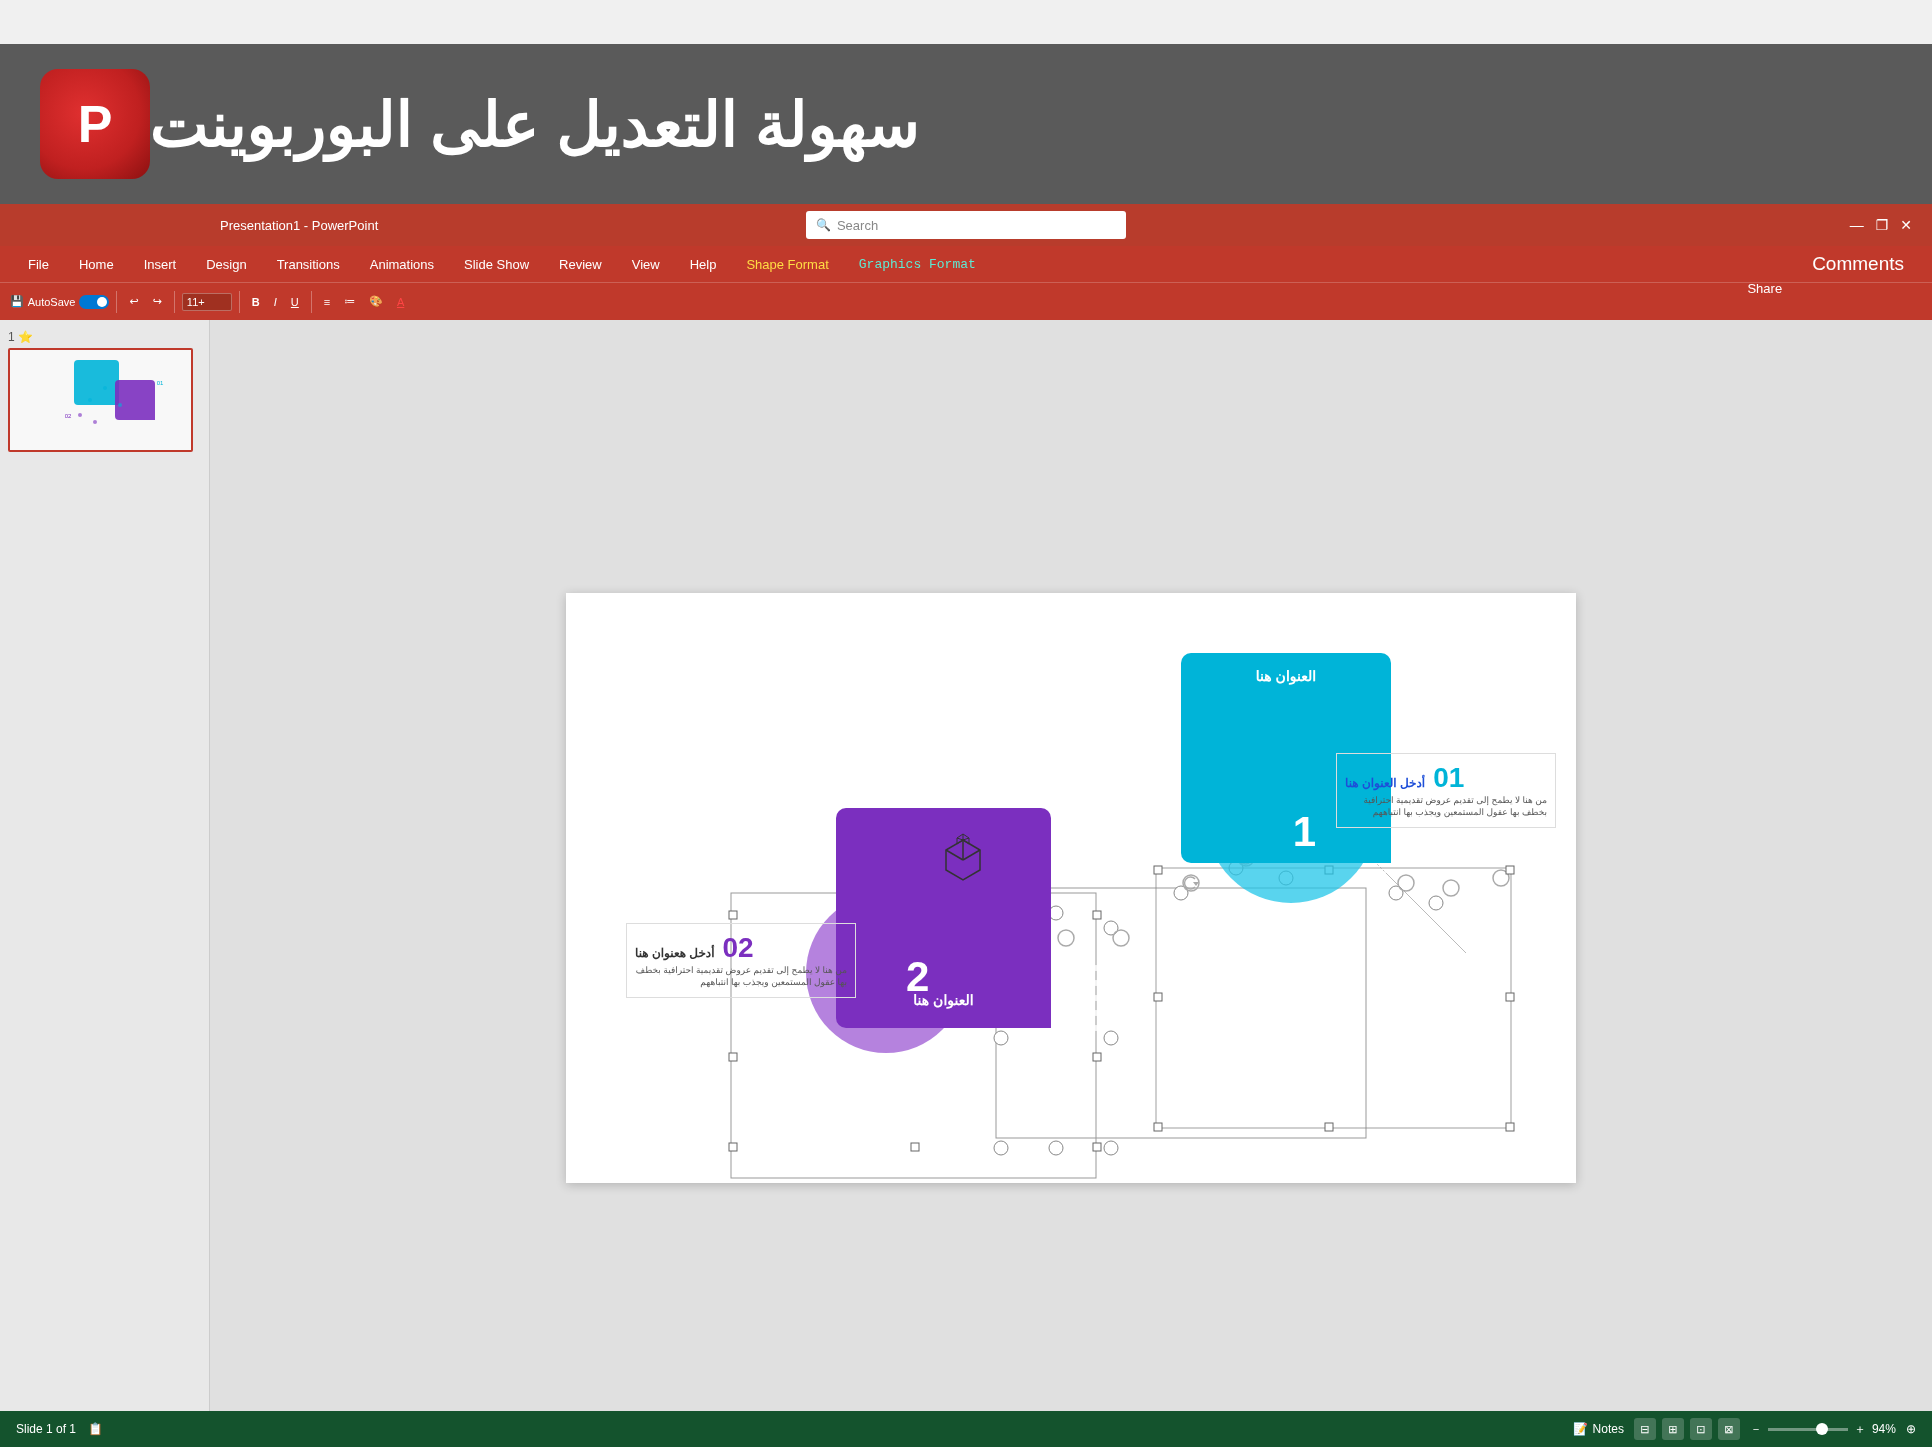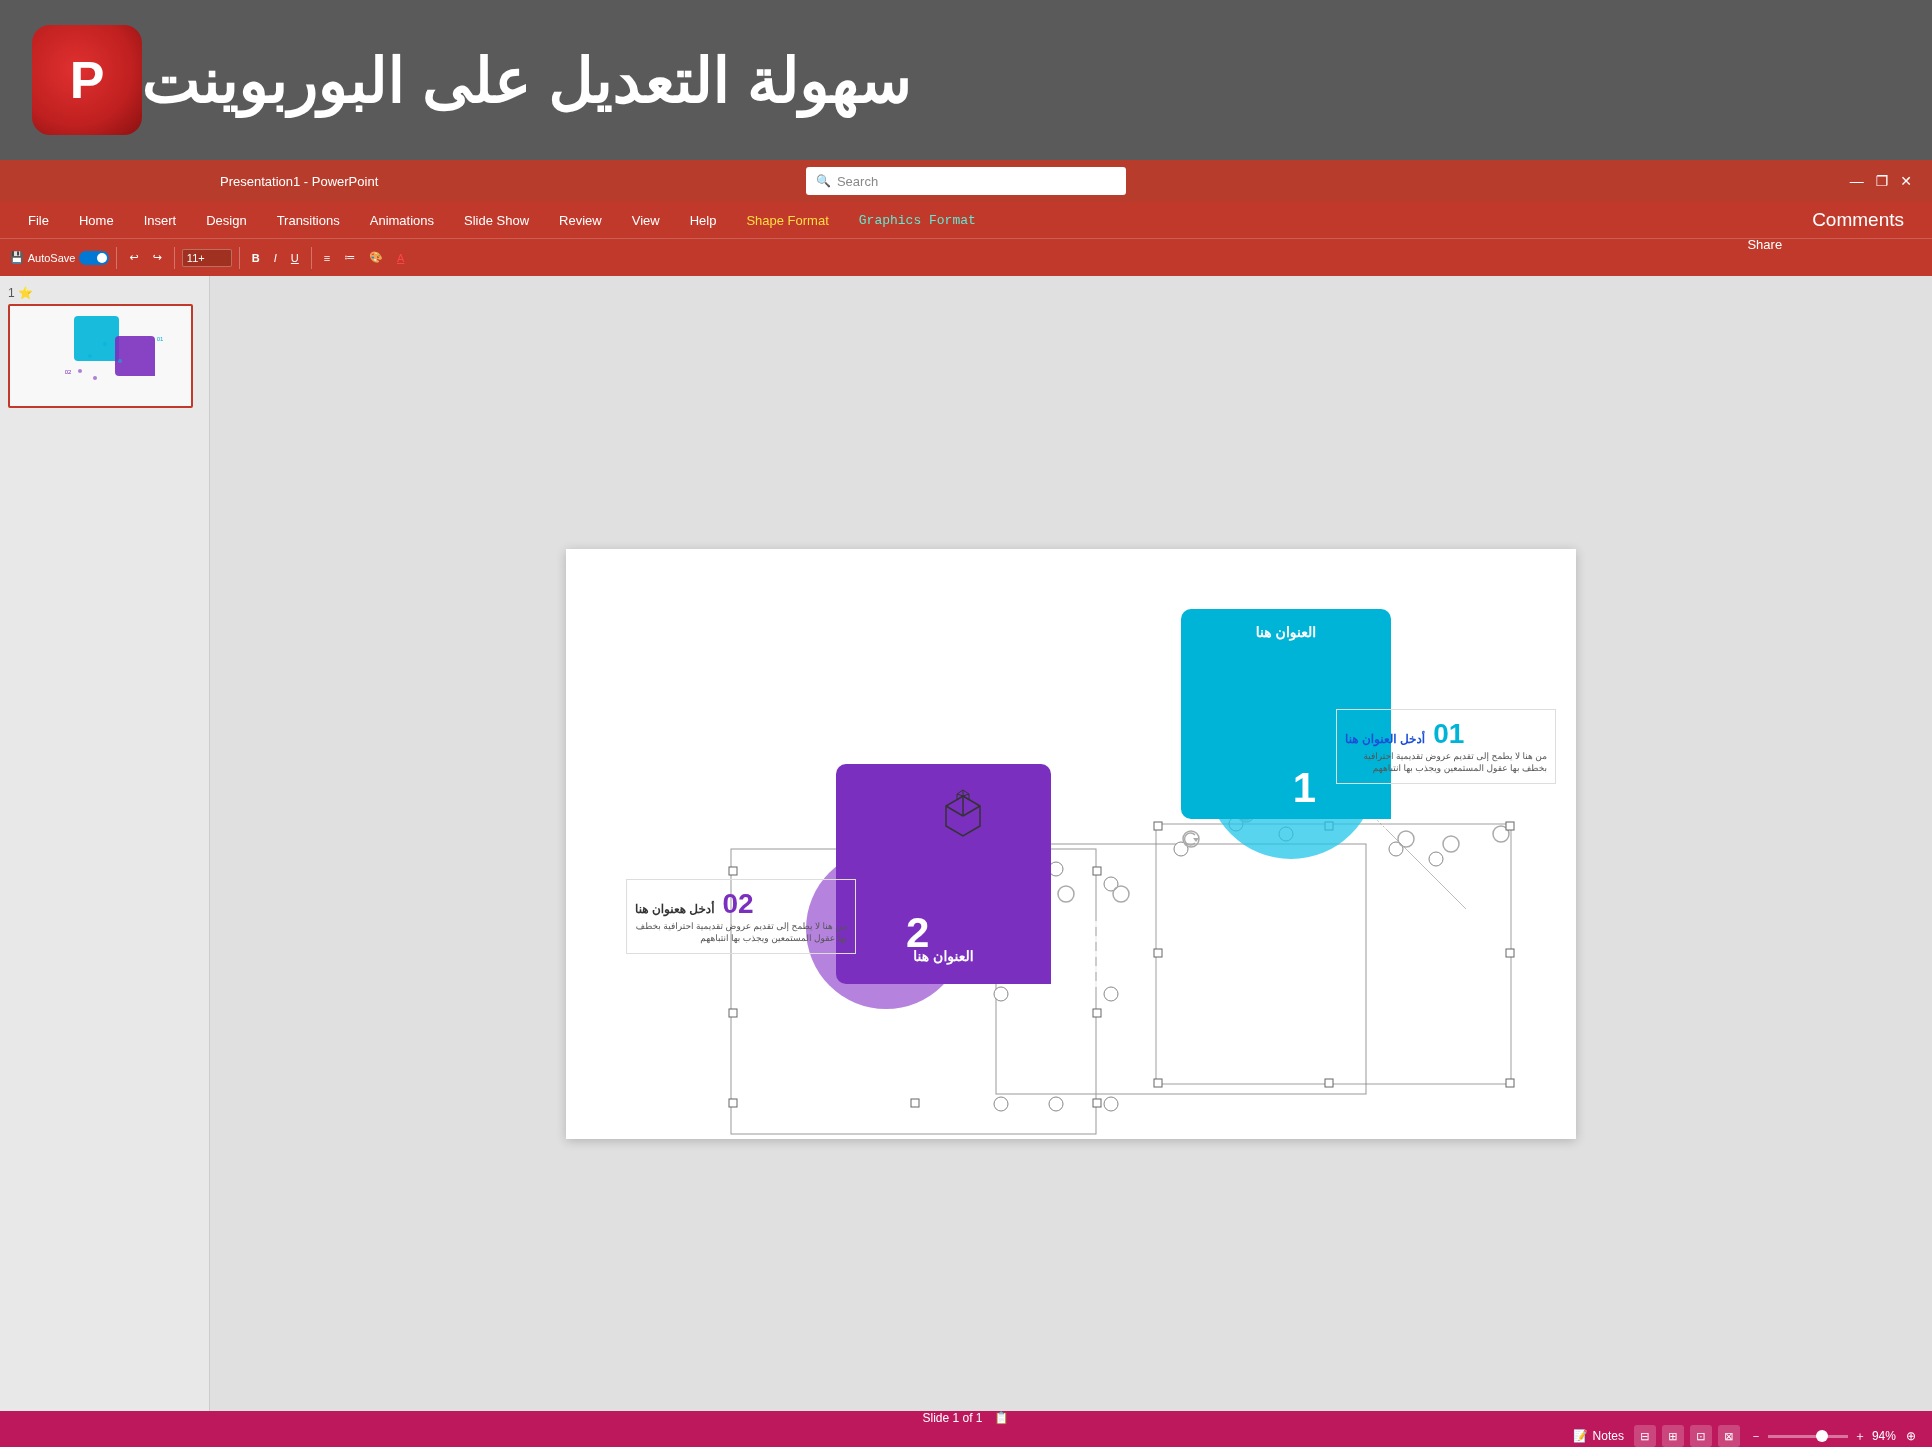--- a/index.html
+++ b/index.html
@@ -3,21 +3,22 @@
   <meta charset="utf-8">
   <style>
     * { margin: 0; padding: 0; box-sizing: border-box; }
     body { width: 1932px; height: 1447px; background: #f0f0f0; font-family: 'Segoe UI', Arial, sans-serif; overflow: hidden; }
 
     
     .header-banner {
       width: 100%; height: 160px;
       background: #5a5a5a;
       display: flex; align-items: center;
-      padding: 0 32px;
+      padding: 0 40px;
+      margin-top: 44px;
     }
     .ppt-logo {
       width: 110px; height: 110px;
       background: radial-gradient(circle at 40% 40%, #e03030 0%, #c02020 60%, #8b1010 100%);
       border-radius: 18px;
       display: flex; align-items: center; justify-content: center;
       position: relative; overflow: hidden;
     }
     .ppt-logo::after {
       content: 'P';
@@ -213,24 +214,24 @@
       position: absolute;
       top: 0; left: 0;
       width: 100%; height: 100%;
       z-index: 1;
       pointer-events: none;
     }
 
     
     .status-bar {
       width: 100%; height: 36px;
-      background: #be185d;
+      background: #14532d;
       display: flex; align-items: center;
       padding: 0 16px;
-      position: absolute; bottom: 0; flex-direction: column;
+      position: absolute; bottom: 0;
     }
     .status-left { color: white; font-size: 12px; display: flex; align-items: center; gap: 12px; }
     .status-right { margin-left: auto; display: flex; align-items: center; gap: 10px; color: white; font-size: 12px; }
     .notes-btn {
       display: flex; align-items: center; gap: 4px;
       color: white; font-size: 12px; cursor: pointer;
     }
     .view-btns { display: flex; gap: 6px; }
     .view-btn {
       width: 22px; height: 22px;

